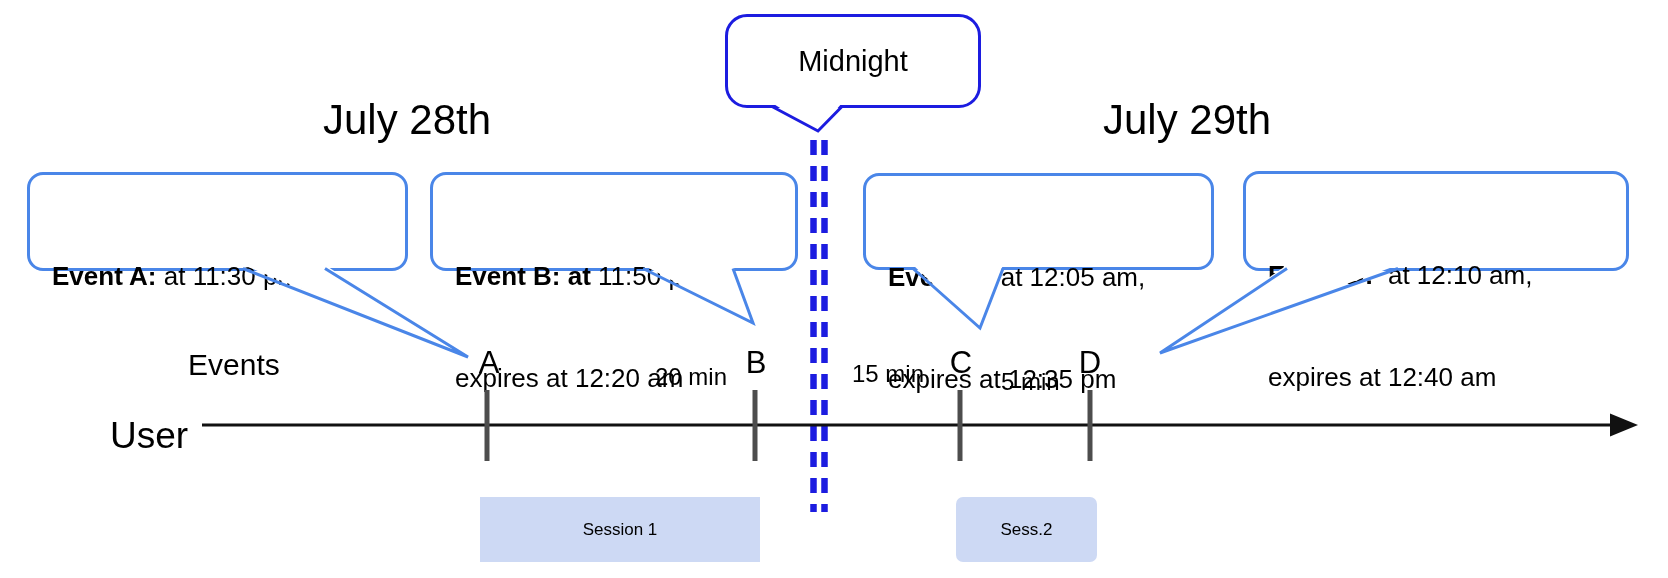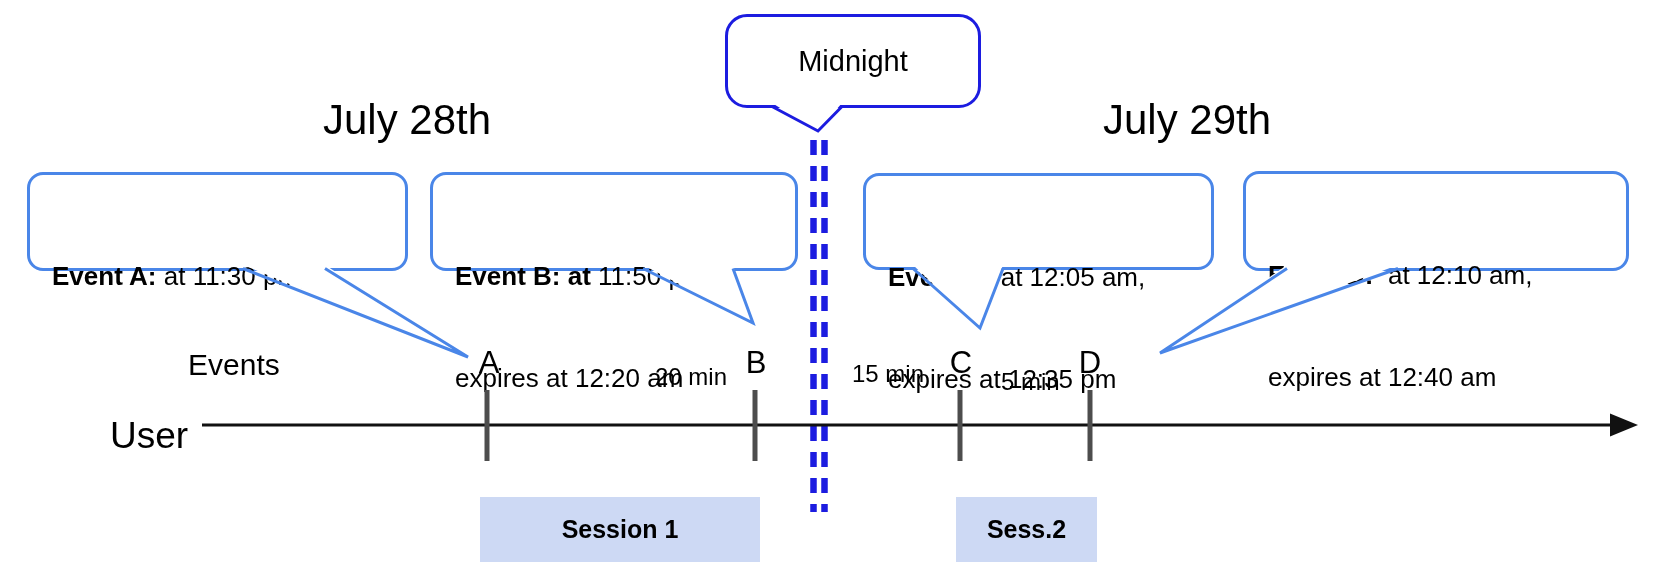--- a/index.html
+++ b/index.html
@@ -18,21 +18,21 @@
     position:absolute;background:#fff;border:3px solid #1c1ce0;border-radius:22px;
     box-sizing:border-box;display:flex;align-items:center;justify-content:center;
     font-size:29px;z-index:2;
   }
   .date-label{position:absolute;font-size:42px;z-index:1;}
   .side-label{position:absolute;z-index:1;}
   .tick-label{position:absolute;font-size:31px;transform:translateX(-50%);z-index:1;}
   .interval-label{position:absolute;font-size:24px;z-index:1;}
   .session-box{
     position:absolute;background:#cdd9f4;display:flex;align-items:center;justify-content:center;
-    font-size:25px;z-index:1;font-weight:bold;
+    font-size:17px;z-index:1;
   }
   svg.overlay{position:absolute;left:0;top:0;z-index:5;pointer-events:none;}
 </style>
 </head>
 <body>
 
 <div class="canvas">
 
   <div class="date-label" style="left:323px;top:96px;">July 28th</div>
   <div class="date-label" style="left:1103px;top:96px;">July 29th</div>
@@ -68,21 +68,21 @@
   <div class="tick-label" style="left:961px;top:345px;">C</div>
   <div class="tick-label" style="left:1090px;top:345px;">D</div>
 
   <div class="interval-label" style="left:627px;top:363px;margin-left:28px;">20 min</div>
   <div class="interval-label" style="left:852px;top:360px;">15 min</div>
   <div class="interval-label" style="left:1001px;top:368px;">5 min</div>
 
   <div class="session-box" style="left:480px;top:497px;width:280px;height:65px;">
     <span>Session 1</span>
   </div>
-  <div class="session-box" style="left:956px;top:497px;width:141px;height:65px;">
+  <div class="session-box" style="left:956px;top:497px;width:141px;height:65px;border-radius:7px;">
     <span>Sess.2</span>
   </div>
 
   <svg class="overlay" width="1668" height="578" viewBox="0 0 1668 578">
 
     <line x1="813.5" y1="140" x2="813.5" y2="512" stroke="#1c1ce0" stroke-width="6.5" stroke-dasharray="15 11"></line>
     <line x1="824.5" y1="140" x2="824.5" y2="512" stroke="#1c1ce0" stroke-width="6.5" stroke-dasharray="15 11"></line>
 
     <line x1="202" y1="425" x2="1615" y2="425" stroke="#111111" stroke-width="3"></line>
     <polygon points="1610,413.5 1638,425 1610,436.5" fill="#111111"></polygon>

